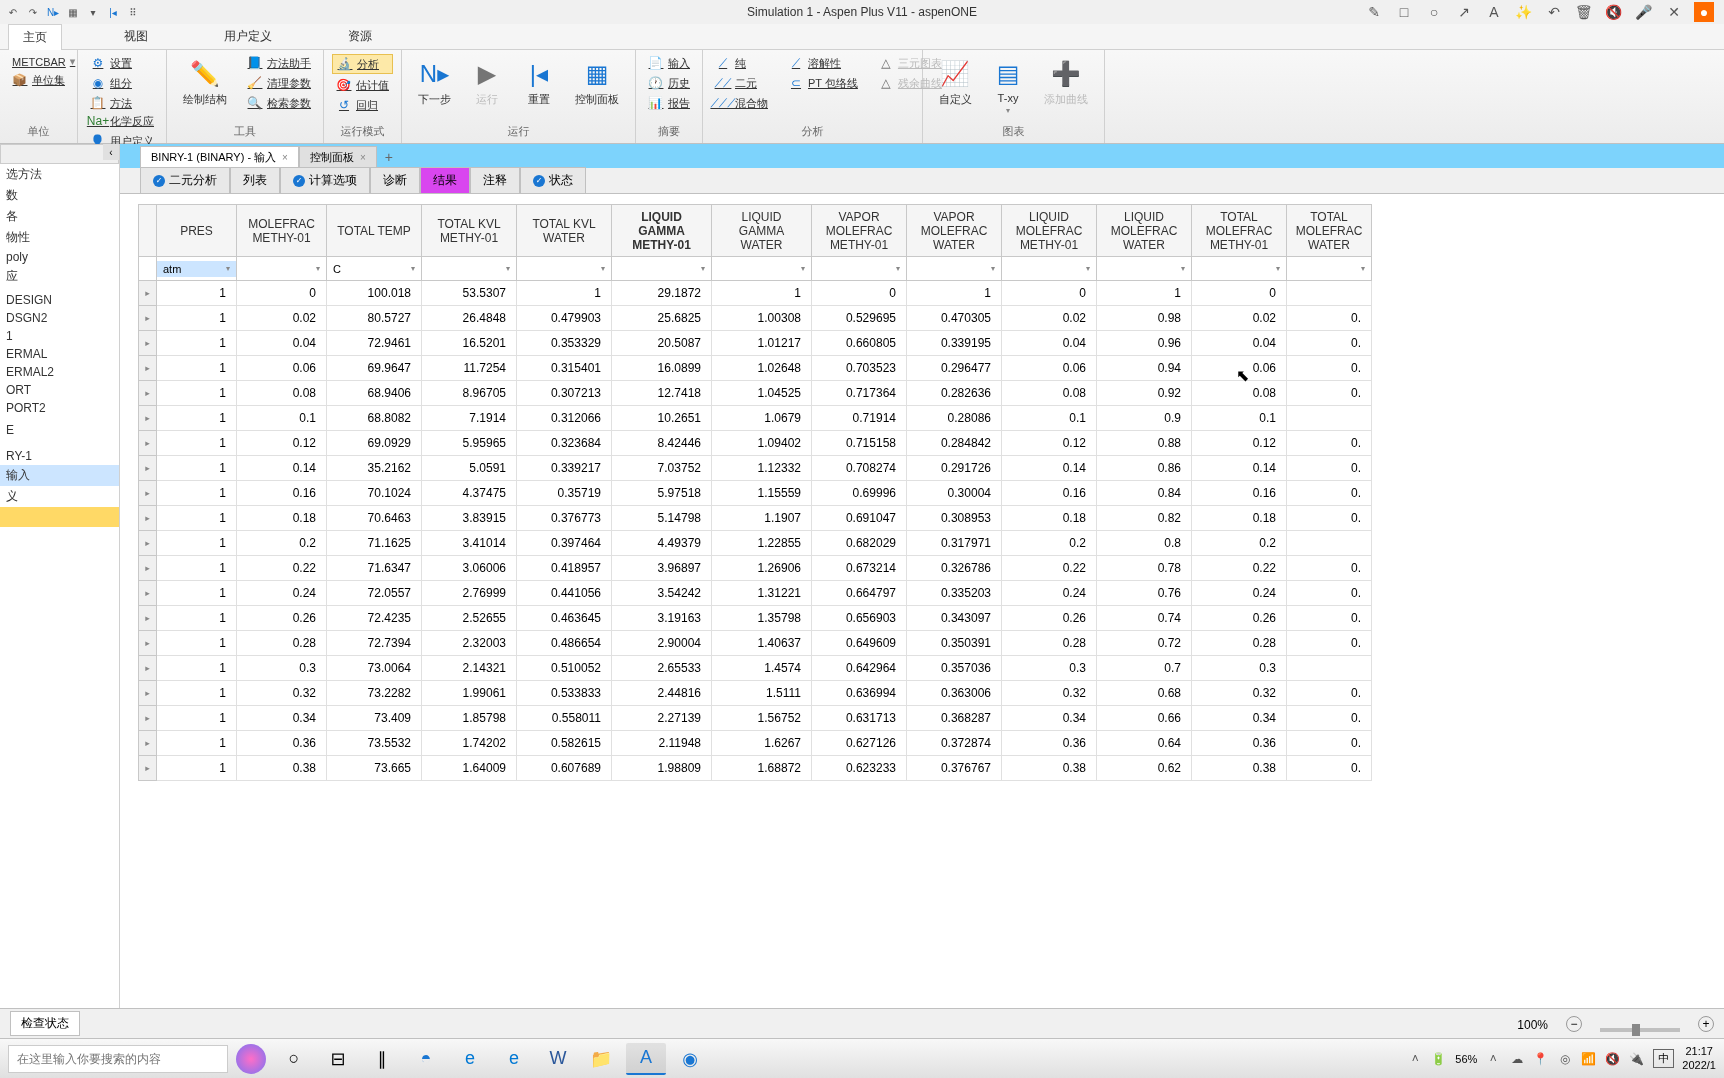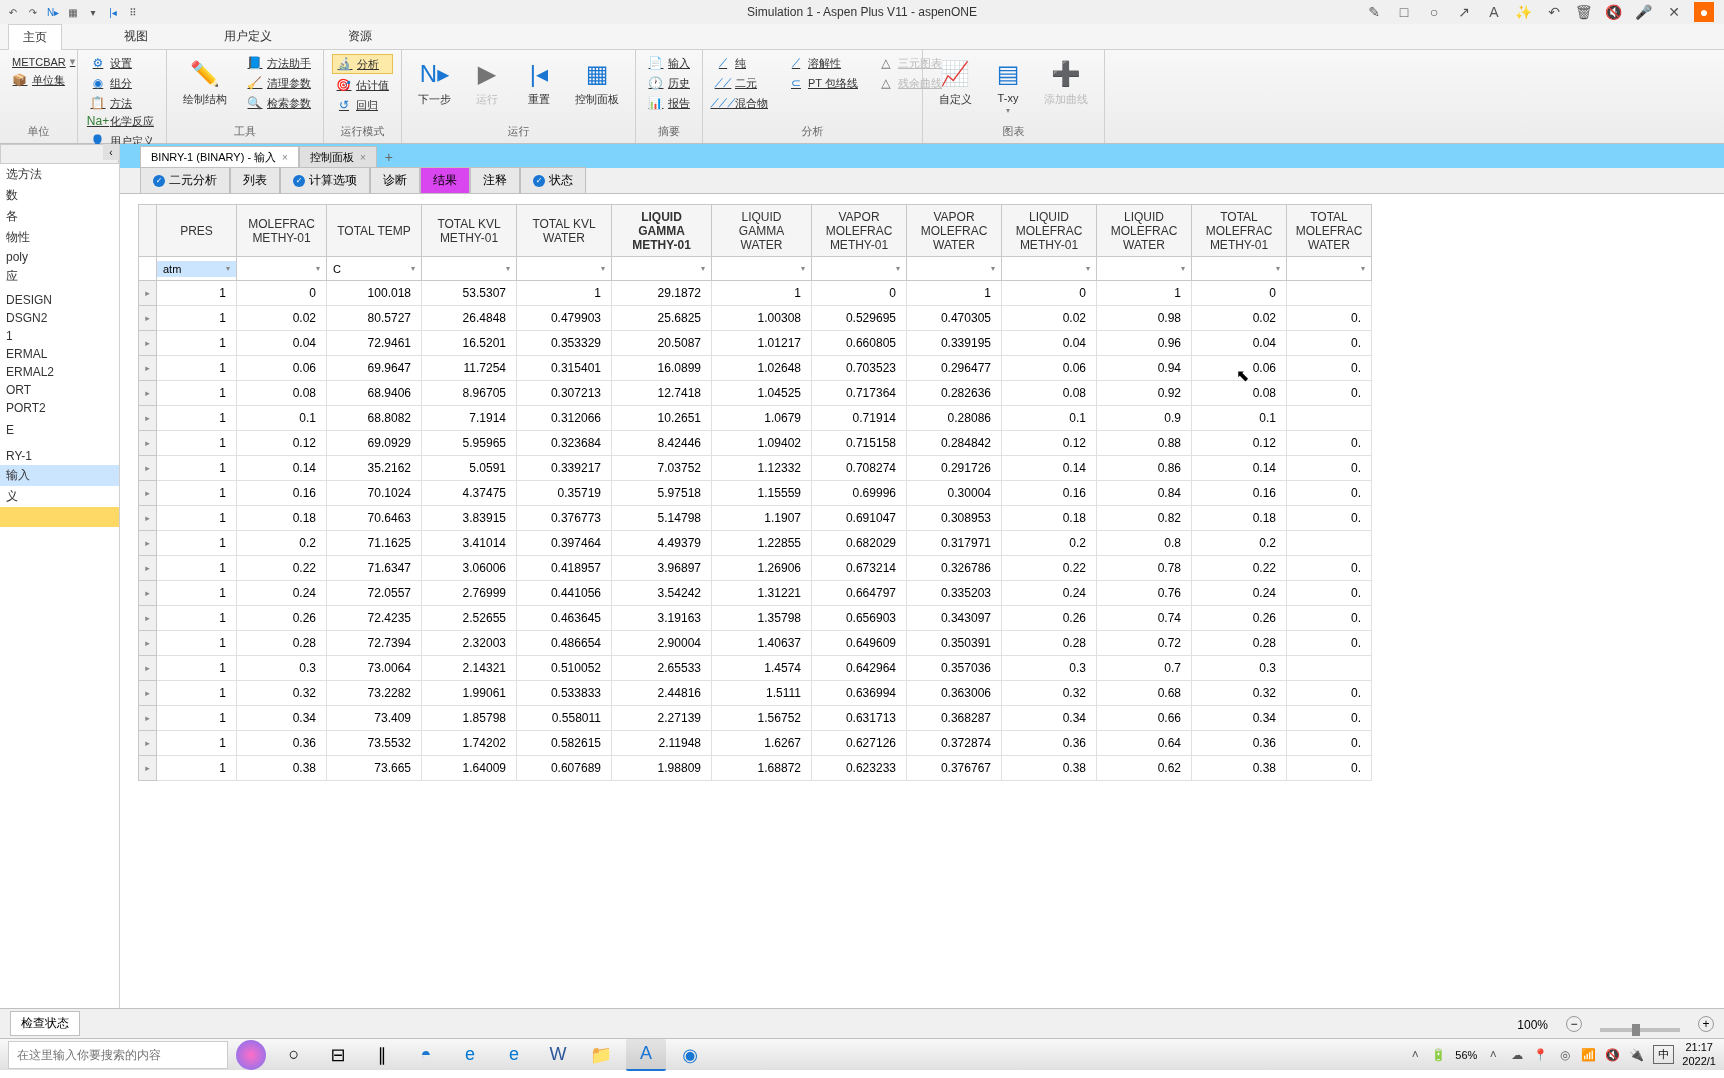--- a/index.html
+++ b/index.html
@@ -68,21 +68,21 @@
     .data-table td.cell { border: 1px solid #e0e0e0; padding: 3px 10px; text-align: right; height: 25px; }
     
     
     .status-bar { height: 30px; background: #f0f0f0; border-top: 1px solid #c0c0c0; display: flex; align-items: center; justify-content: space-between; padding: 0 10px; }
     .status-btn { background: #fff; border: 1px solid #c0c0c0; padding: 3px 10px; font-size: 12px; cursor: pointer; }
     .zoom-area { display: flex; align-items: flex-end; gap: 18px; font-size: 12px; }
     .zoom-slider { width: 80px; height: 4px; background: #c0c0c0; position: relative; }
     .zoom-slider-thumb { position: absolute; left: 40%; top: -4px; width: 8px; height: 12px; background: #888; }
     
     
-    .taskbar { height: 32px; background: linear-gradient(#f8f8f8, #e0e0e0); border-top: 1px solid #c0c0c0; display: flex; align-items: center; justify-content: space-between; padding: 8px 8px; }
+    .taskbar { height: 40px; background: linear-gradient(#f8f8f8, #e0e0e0); border-top: 1px solid #c0c0c0; display: flex; align-items: center; justify-content: space-between; padding: 8px 8px; }
     .taskbar-left { display: flex; align-items: center; gap: 8px; }
     .search-box { width: 220px; height: 28px; border: 1px solid #ccc; padding: 0 8px; font-size: 12px; background: #fff; }
     .taskbar-apps { display: flex; gap: 4px; }
     .taskbar-app { width: 40px; height: 32px; display: flex; align-items: center; justify-content: center; font-size: 18px; cursor: pointer; border-radius: 2px; }
     .taskbar-app.active { background: rgba(0,0,0,0.08); border-bottom: 2px solid #1976d2; }
     .taskbar-right { display: flex; align-items: center; gap: 8px; font-size: 11px; }
     .tray-icon { width: 16px; height: 16px; display: inline-flex; align-items: center; justify-content: center; font-size: 12px; color: #555; }
     .clock-area { text-align: center; font-size: 11px; line-height: 1.2; }
     
     .cursor-pointer { position: absolute; left: 1236px; top: 366px; font-size: 16px; color: #000; pointer-events: none; z-index: 100; }

